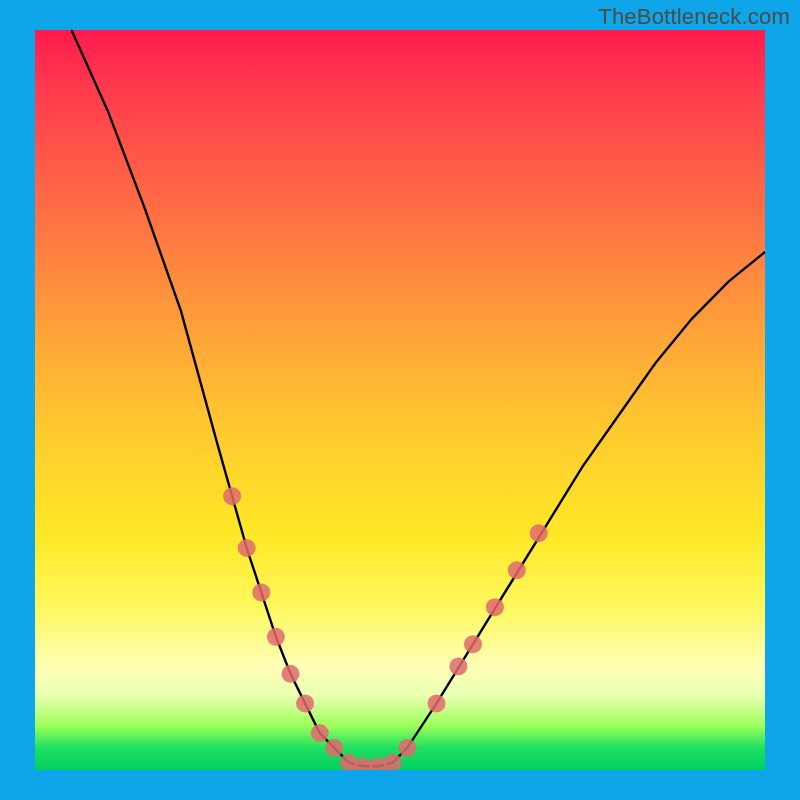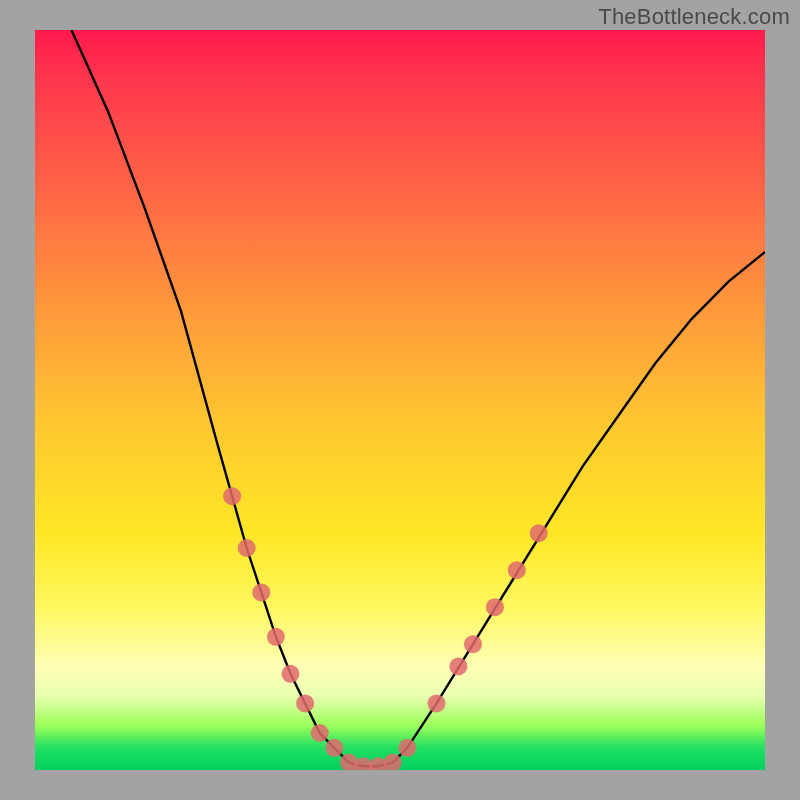--- a/index.html
+++ b/index.html
@@ -9,21 +9,21 @@
     height: 800px;
     overflow: hidden;
     background: #000;
     font-family: Arial, Helvetica, sans-serif;
   }
   .frame {
     position: absolute;
     left: 0; top: 0;
     width: 800px;
     height: 800px;
-    background: #a3a3a3;
+    background: #0ea5e9;
   }
   .plot {
     position: absolute;
     left: 35px;
     top: 30px;
     width: 730px;
     height: 740px;
     
     background: linear-gradient(
       to bottom,

